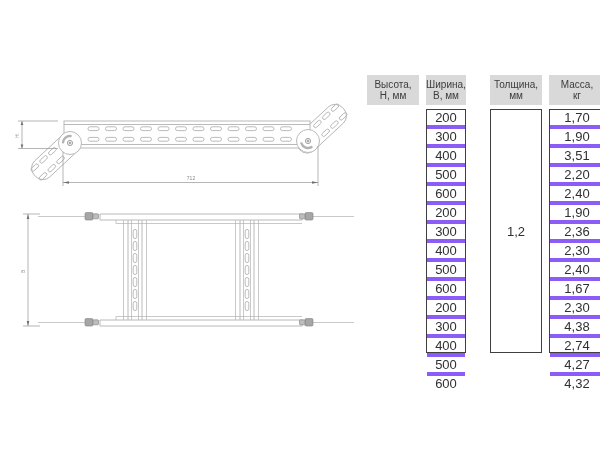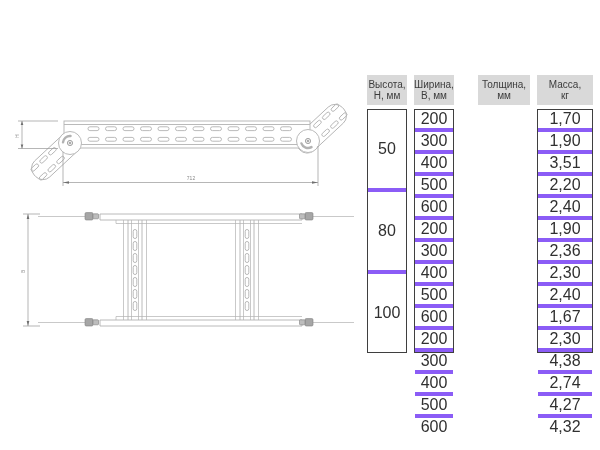--- a/index.html
+++ b/index.html
@@ -10,35 +10,35 @@
   }
   .stage{position:absolute;inset:0;}
   
   .drawing-svg{position:absolute;left:10px;top:80px;}
   
   .spec-table{
     position:absolute;left:367px;top:75px;
     display:flex;gap:7px;
   }
   .tcol{display:flex;flex-direction:column;}
-  .c1{width:40px;} .c2{width:40px;} .c3{width:52px;padding-left:17px;} .c4{width:56px;}
+  .c1{width:52px;gap:36px;} .c2{width:40px;} .c3{width:52px;padding-left:17px;} .c4{width:56px;}
   .th{
     height:30px;background:#d9d9d9;
     display:flex;flex-direction:column;justify-content:center;align-items:center;
     font-size:10px;line-height:11.5px;color:#3c3c3c;
     margin-bottom:4px;text-align:center;
   }
   .tbody{
     height:244px;box-sizing:border-box;
     border:1px solid #3f3f3f;
     display:flex;flex-direction:column;background:#fff;
   }
   .cell{
     flex:1;display:flex;align-items:center;justify-content:center;
-    font-size:16px;color:#303030;
+    font-size:13px;color:#303030;
   }
   .cell + .cell{border-top:4px solid #8b5cf6;}
 </style>
 </head>
 <body>
 
 <div class="stage">
 
   <svg class="drawing-svg" width="350" height="280" viewBox="0 0 350 280">
 
@@ -217,25 +217,20 @@
       <text transform="translate(15,193) rotate(-90)" font-size="5" fill="#8a8a8a" stroke="none">B</text>
     </g>
   </svg>
 
   <div class="spec-table">
 
     <div class="tcol c1">
       <div class="th">
         <span>Высота,</span>
         <span>Н, мм</span>
-      </div>
-      <div class="tbody">
-        <div class="cell">50</div>
-        <div class="cell">80</div>
-        <div class="cell">100</div>
       </div>
     </div>
 
     <div class="tcol c2">
       <div class="th">
         <span>Ширина,</span>
         <span>В, мм</span>
       </div>
       <div class="tbody">
         <div class="cell">200</div>
@@ -254,20 +249,23 @@
         <div class="cell">500</div>
         <div class="cell">600</div>
       </div>
     </div>
 
     <div class="tcol c3">
       <div class="th">
         <span>Толщина,</span>
         <span>мм</span>
       </div>
+      <div class="tbody">
+        <div class="cell">1,2</div>
+      </div>
     </div>
 
     <div class="tcol c4">
       <div class="th">
         <span>Масса,</span>
         <span>кг</span>
       </div>
       <div class="tbody">
         <div class="cell">1,70</div>
         <div class="cell">1,90</div>

